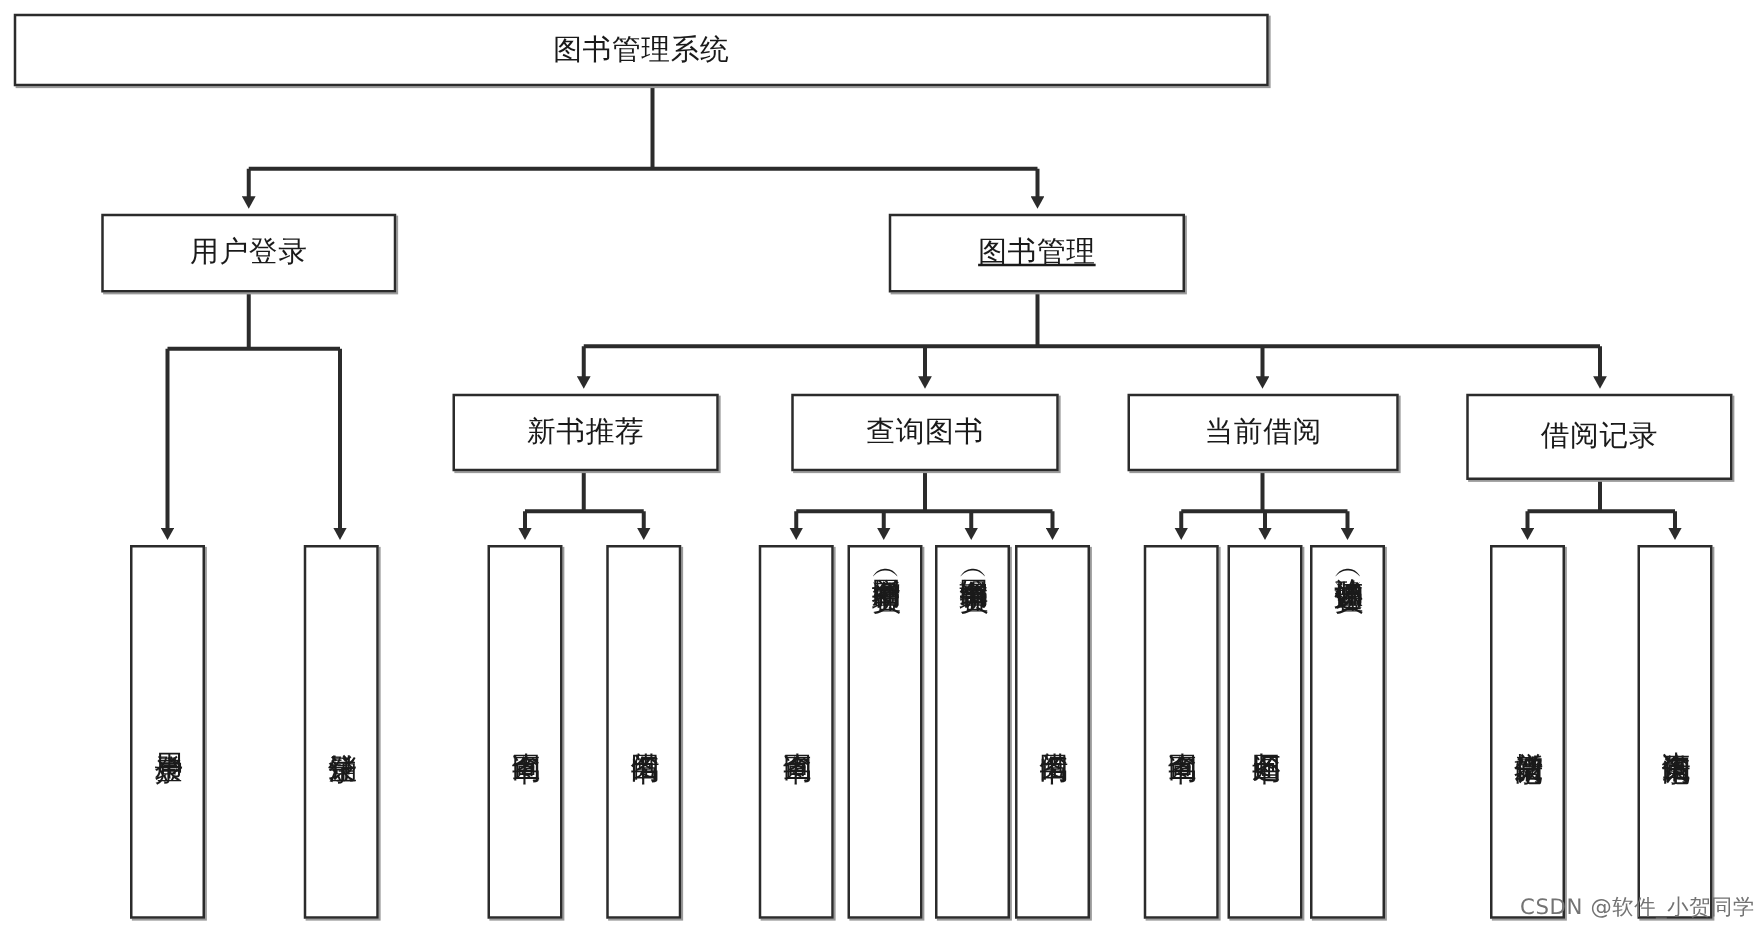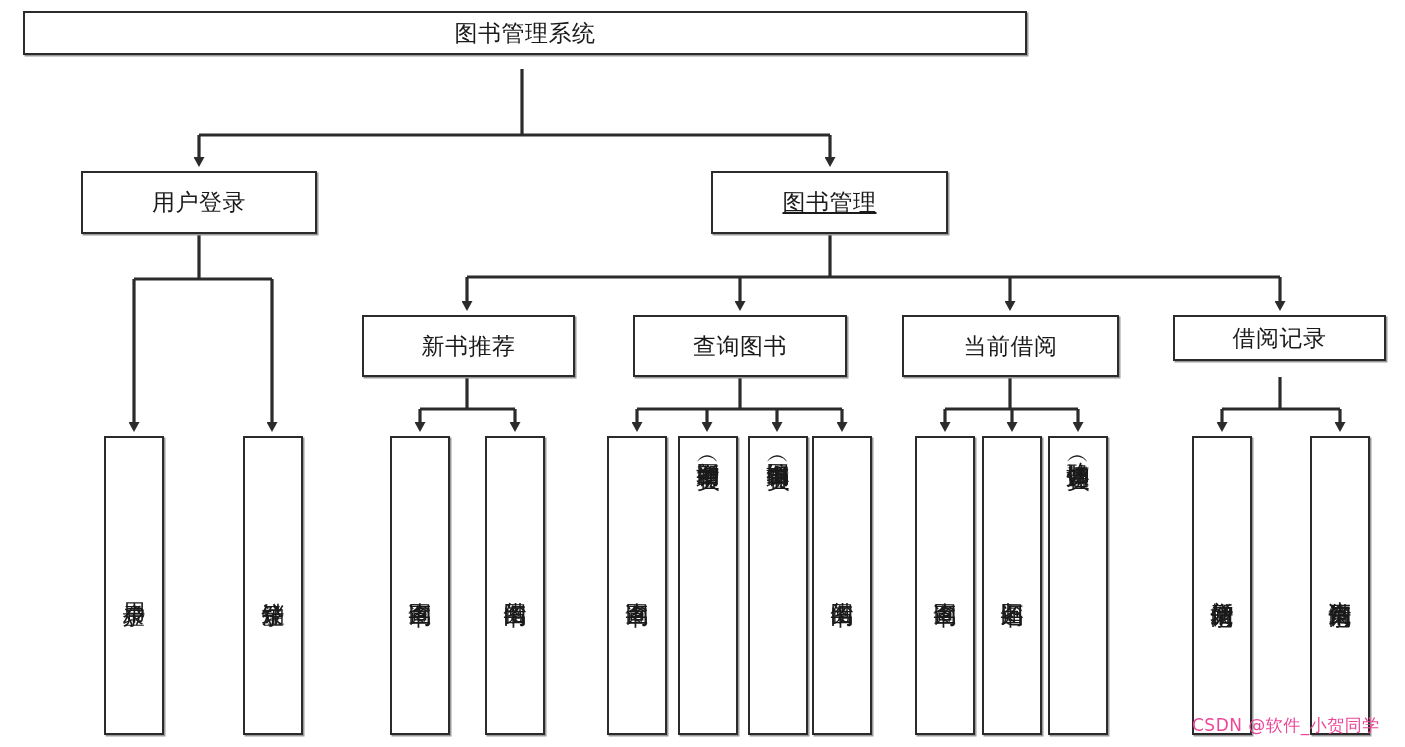--- a/index.html
+++ b/index.html
@@ -58,23 +58,24 @@
   }
   .node.v.mid {
     align-items: center;
     padding-top: 0;
   }
   #watermark {
     position: absolute;
     left: 1192px;
     top: 714px;
     font-size: 17px;
-    color: #ec4899;
+    color: #737373;
     white-space: nowrap;
     letter-spacing: 0.5px;
+    padding-left: 24px;
   }
 </style>
 </head>
 <body>
 
 <div id="canvas">
 
   <svg id="edges" viewBox="0 0 1405 747" xmlns="http://www.w3.org/2000/svg">
     <defs>
       <marker id="arrow" markerWidth="10" markerHeight="11" refX="1" refY="5.5" orient="auto" markerUnits="userSpaceOnUse">
@@ -118,41 +119,41 @@
       <path d="M1012,409 L1012,423" marker-end="url(#arrow)"></path>
       <path d="M1078,409 L1078,423" marker-end="url(#arrow)"></path>
 
       <path d="M1280,377 L1280,409"></path>
       <path d="M1222,409 L1340,409"></path>
       <path d="M1222,409 L1222,423" marker-end="url(#arrow)"></path>
       <path d="M1340,409 L1340,423" marker-end="url(#arrow)"></path>
     </g>
   </svg>
 
-  <div class="node h" style="left:23px; top:11px; width:1004px; height:44px;">
+  <div class="node h" style="left:11px; top:11px; width:1004px; height:58px;">
     <span class="label">图书管理系统</span>
   </div>
 
   <div class="node h" style="left:81px; top:171px; width:236px; height:63px;">
     <span class="label">用户登录</span>
   </div>
   <div class="node h" style="left:711px; top:171px; width:237px; height:63px;text-decoration:underline;">
     <span class="label">图书管理</span>
   </div>
 
   <div class="node h" style="left:362px; top:315px; width:213px; height:62px;">
     <span class="label">新书推荐</span>
   </div>
   <div class="node h" style="left:633px; top:315px; width:214px; height:62px;">
     <span class="label">查询图书</span>
   </div>
   <div class="node h" style="left:902px; top:315px; width:217px; height:62px;">
     <span class="label">当前借阅</span>
   </div>
-  <div class="node h" style="left:1173px; top:315px; width:213px; height:46px;">
+  <div class="node h" style="left:1173px; top:315px; width:213px; height:69px;">
     <span class="label">借阅记录</span>
   </div>
 
   <div class="node v mid" style="left:104px; top:436px; width:60px; height:299px;">
     <span class="label">用户登录</span>
   </div>
   <div class="node v mid" style="left:243px; top:436px; width:60px; height:299px;">
     <span class="label">注销登录</span>
   </div>
 

